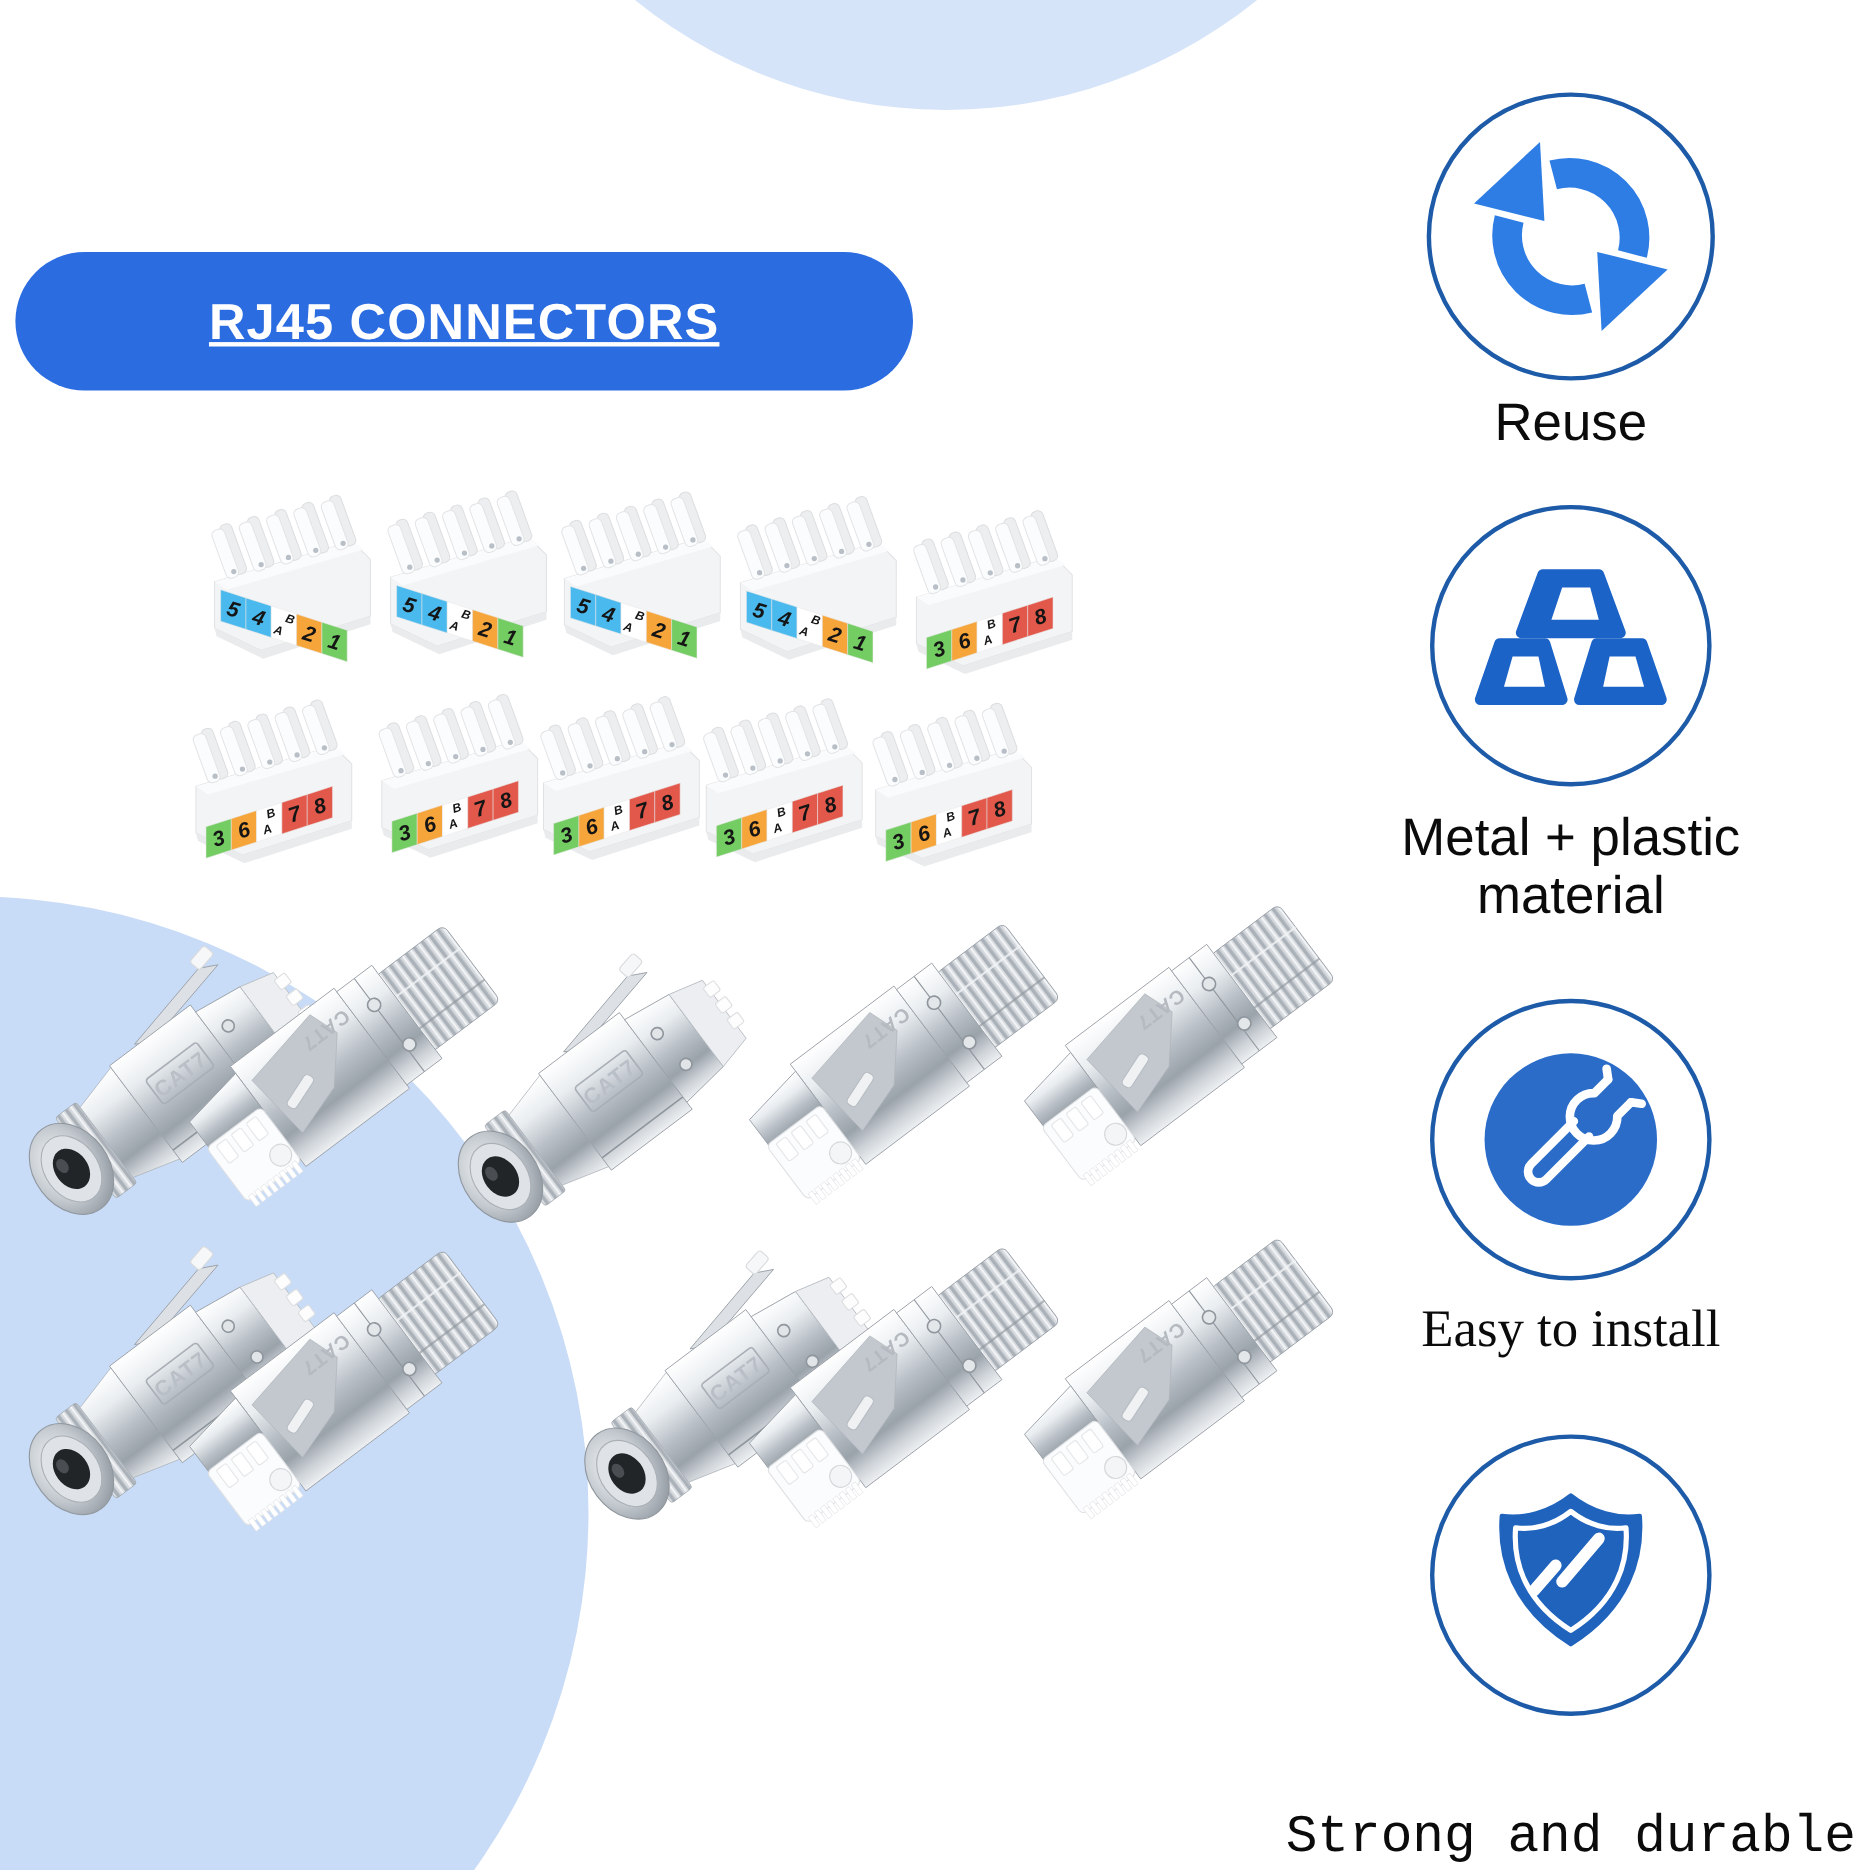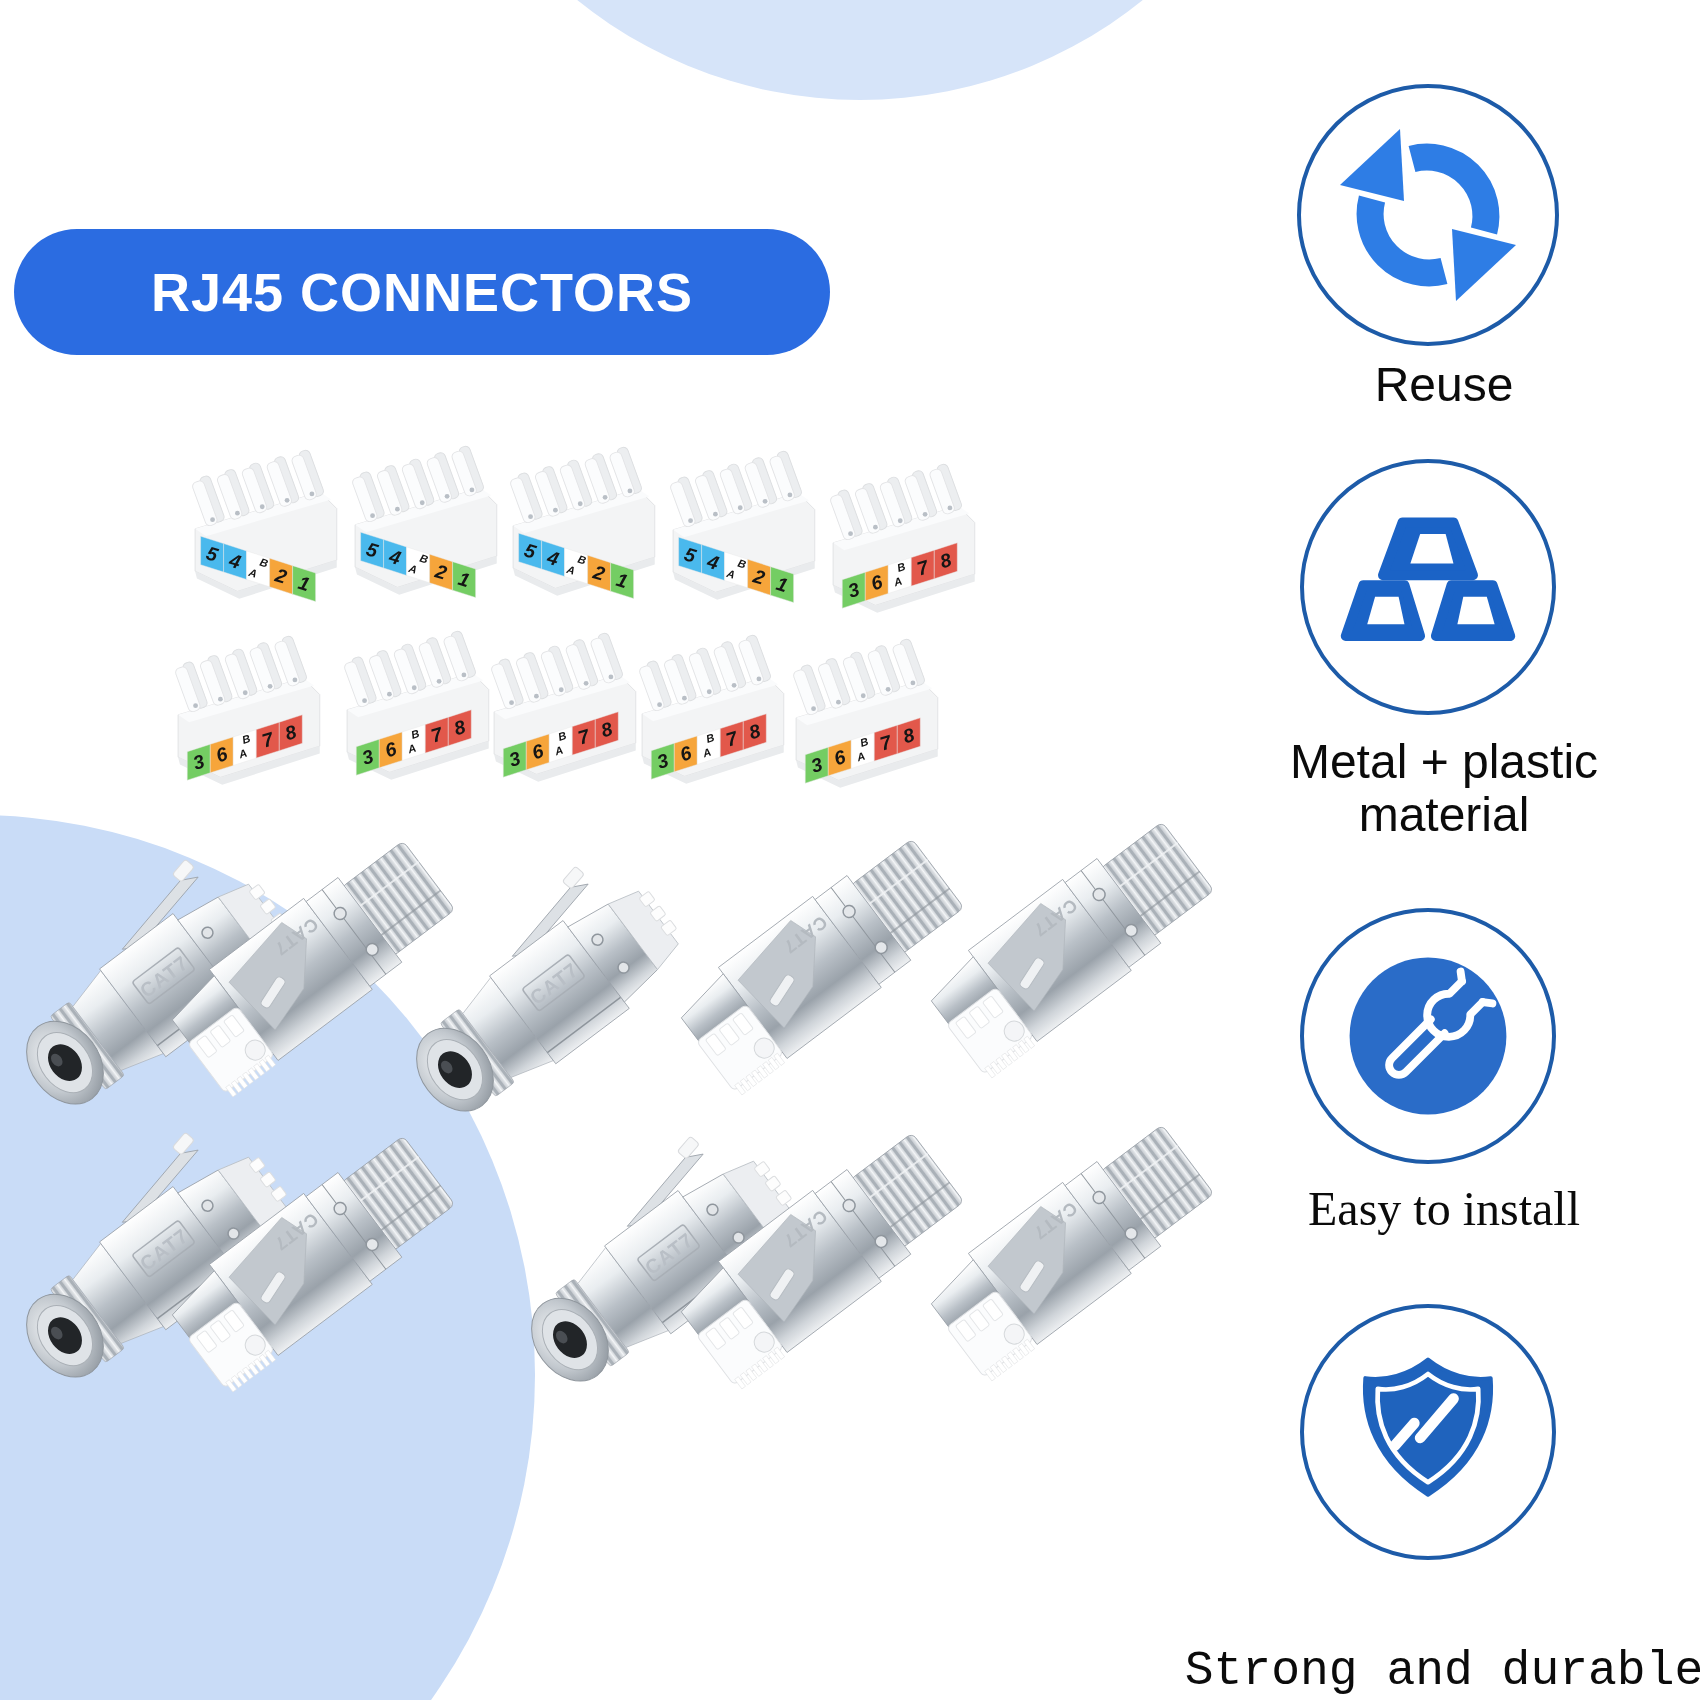--- a/index.html
+++ b/index.html
@@ -3,25 +3,25 @@
 <meta charset="utf-8">
 <style>
   html,body{margin:0;padding:0;}
   body{width:1700px;height:1700px;position:relative;overflow:hidden;background:#ffffff;
        font-family:"Liberation Sans", sans-serif;}
   .bg-shape{position:absolute;border-radius:50%;}
   #bg-top-ellipse{left:410px;top:-800px;width:900px;height:900px;background:#d6e4f9;}
   #bg-bottom-circle{left:-585px;top:815px;width:1120px;height:1120px;background:#c9dcf7;}
   #banner{position:absolute;left:14px;top:229px;width:816px;height:126px;border-radius:64px;
           background:#2b6ce1;display:flex;align-items:center;justify-content:center;}
-  #banner .banner-text{color:#ffffff;font-size:54px;font-weight:700;letter-spacing:1px;white-space:nowrap;}
+  #banner .banner-text{color:#ffffff;font-size:46px;font-weight:700;letter-spacing:1px;white-space:nowrap;text-decoration:underline;}
   .feature{position:absolute;}
   .ring{position:absolute;border-radius:50%;border:4px solid #1d5ba8;background:#ffffff;
         display:flex;align-items:center;justify-content:center;}
-  .feature-label{position:absolute;color:#0b0b0b;font-size:48px;line-height:53px;text-align:center;margin-left:16px;}
+  .feature-label{position:absolute;color:#0b0b0b;font-size:48px;line-height:53px;text-align:center;}
   #collage{position:absolute;left:0;top:0;pointer-events:none;}
   svg{display:block;}
 </style>
 </head>
 <body>
 
 <div class="bg-shape" id="bg-top-ellipse"></div>
 <div class="bg-shape" id="bg-bottom-circle"></div>
 
 <div id="banner">

